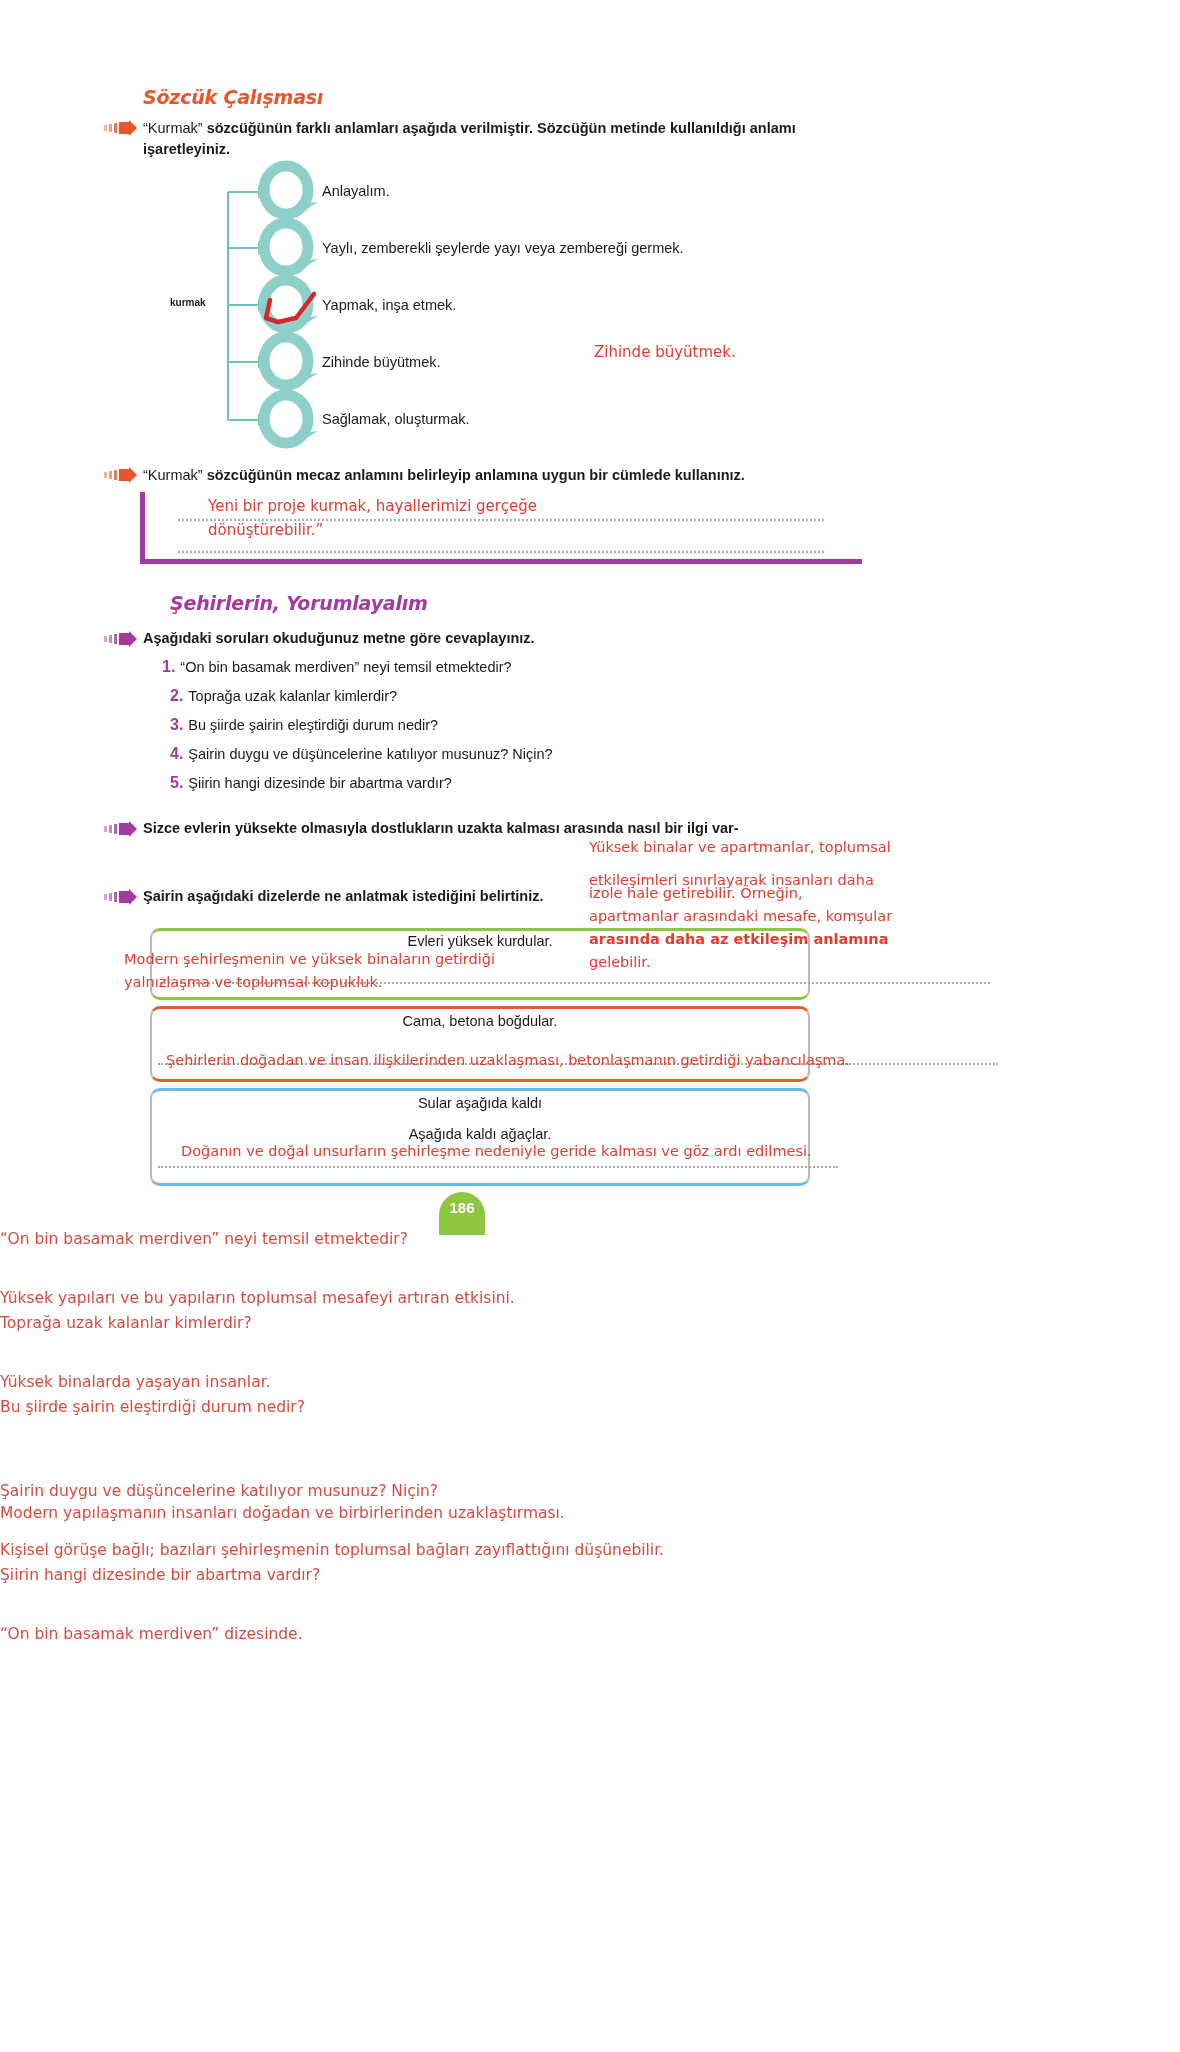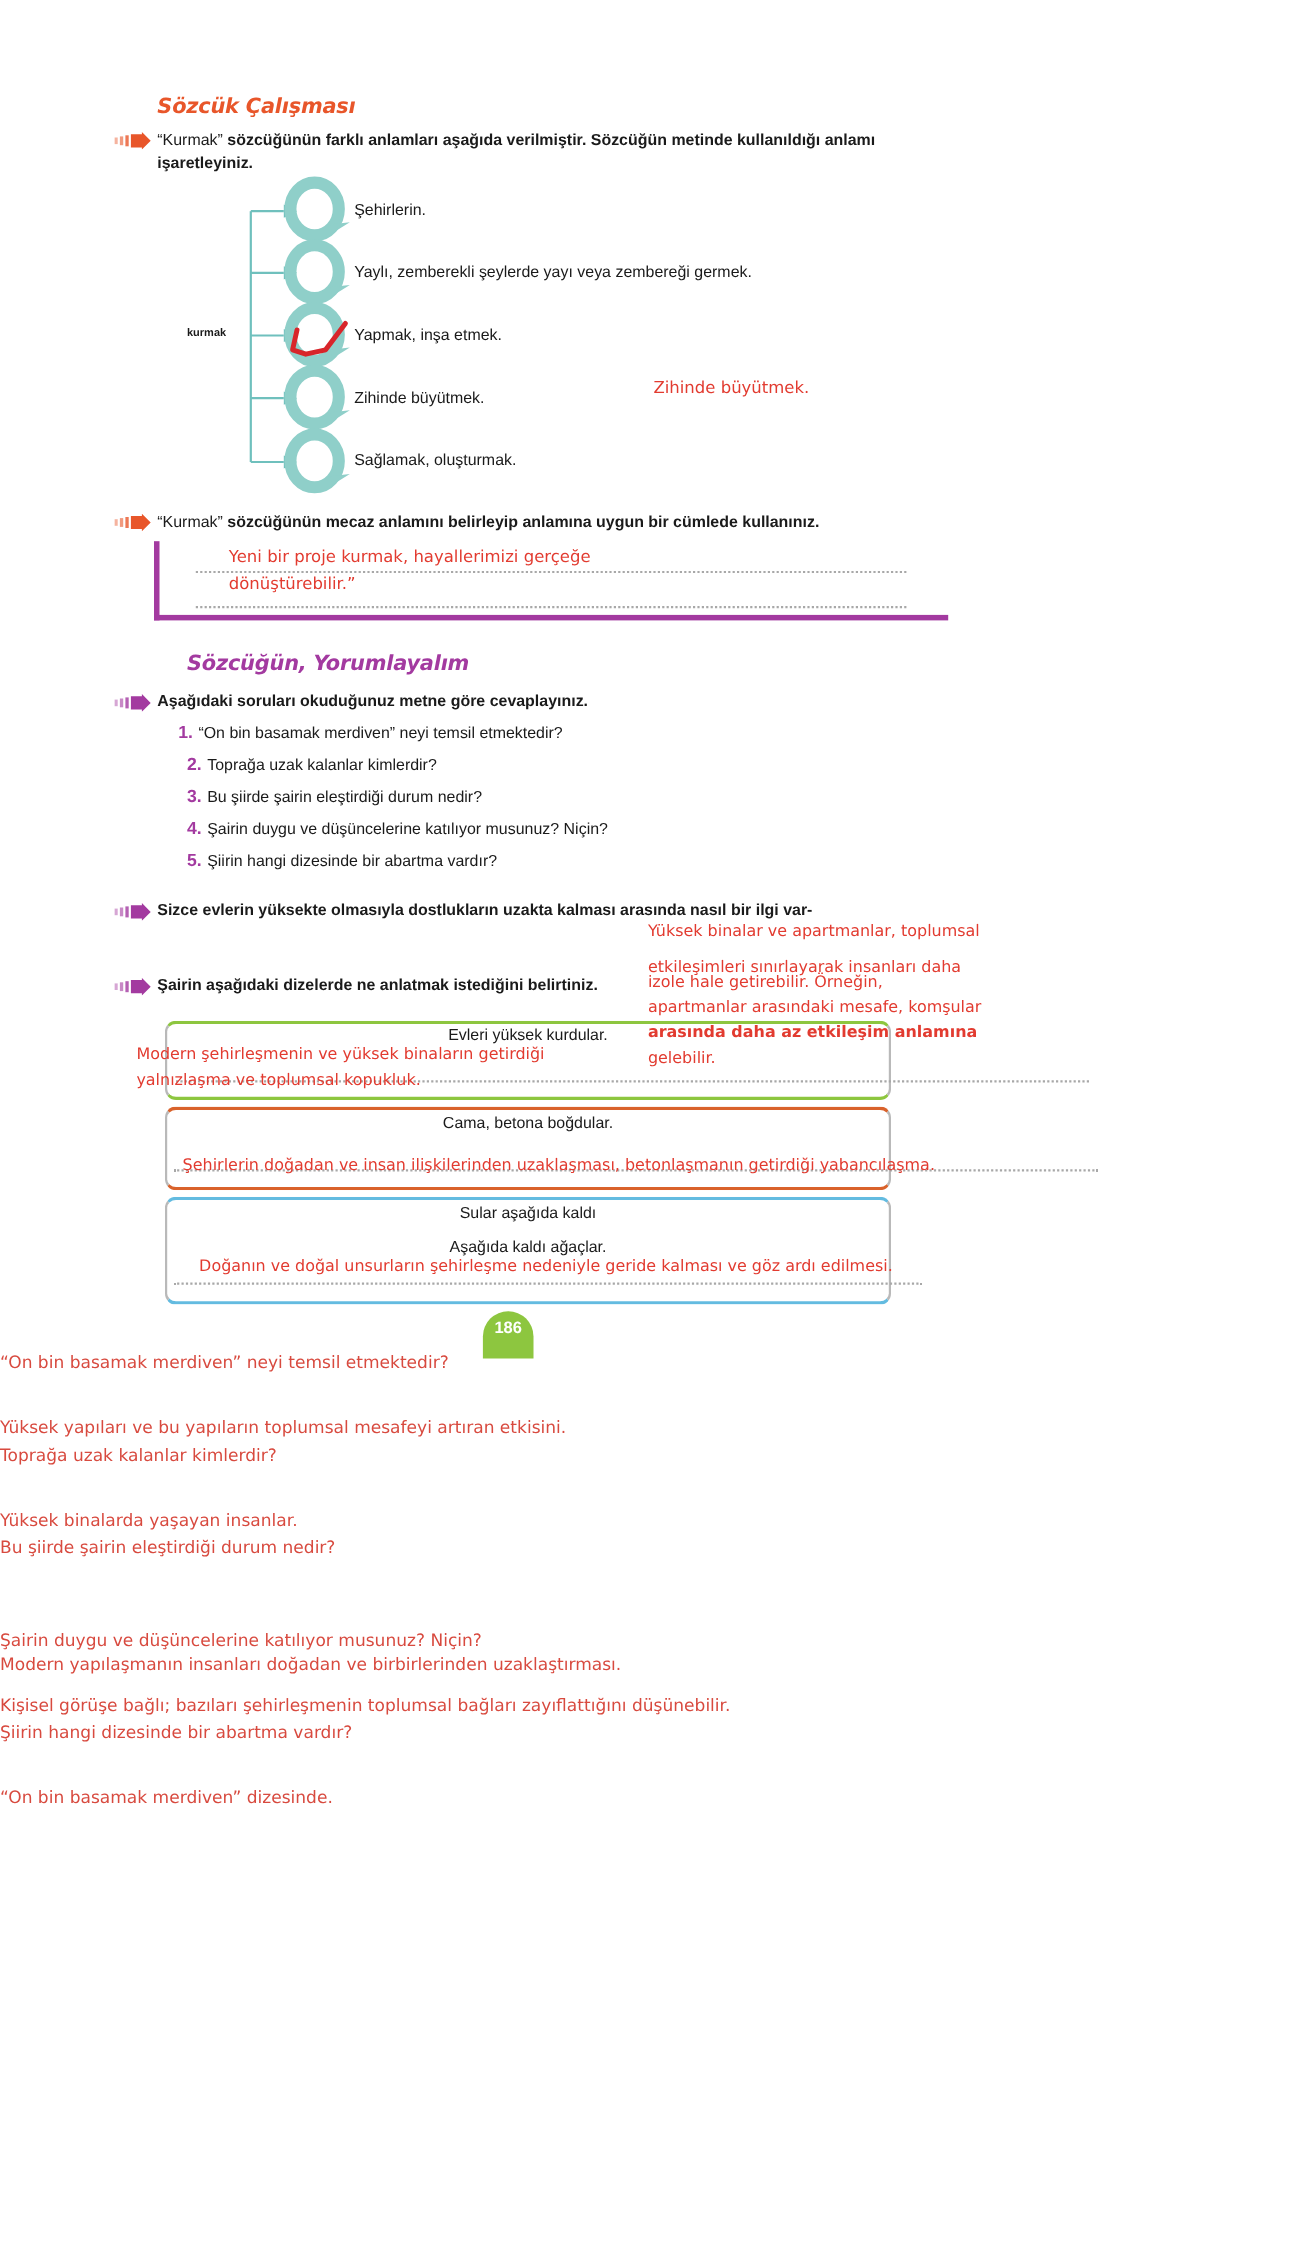--- a/index.html
+++ b/index.html
@@ -194,21 +194,21 @@
       <path d="M300 375 L318 373 L302 383 Z" fill="#8fcfc9"></path>
       <ellipse cx="286" cy="419" rx="22" ry="24" fill="none" stroke="#8fcfc9" stroke-width="11"></ellipse>
       <path d="M300 433 L318 431 L302 441 Z" fill="#8fcfc9"></path>
     </g>
 
     <path d="M270 300 L266 318 L278 322 L296 318 L314 294" fill="none" stroke="#d8252a" stroke-width="4.5" stroke-linecap="round" stroke-linejoin="round"></path>
   </svg>
 
   <div class="dg-label" style="left:170px; top:297px;">kurmak</div>
 
-  <div class="dg-item" style="left:322px; top:183px;">Şehirlerin.</div>
+  <div class="dg-item" style="left:322px; top:183px;">Anlayalım.</div>
   <div class="dg-item" style="left:322px; top:240px;">Yaylı, zemberekli şeylerde yayı veya zembereği germek.</div>
   <div class="dg-item" style="left:322px; top:297px;">Yapmak, inşa etmek.</div>
   <div class="dg-item" style="left:322px; top:354px;">Zihinde büyütmek.</div>
   <div class="dg-item" style="left:322px; top:411px;">Sağlamak, oluşturmak.</div>
 
   <div class="ink" style="left:594px; top:340px;">Zihinde büyütmek.</div>
 
   <div class="bullet" style="left:104px; top:467px;">
     <svg width="34" height="16" viewBox="0 0 34 16">
       <rect x="0" y="5" width="3" height="6" fill="#e8562a" opacity=".45"></rect>
@@ -221,21 +221,21 @@
     <span class="reg">“Kurmak”</span><span> sözcüğünün mecaz anlamını belirleyip anlamına uygun bir cümlede kullanınız.</span>
   </div>
 
   <div class="wbracket" style="left:140px; top:492px; width:722px; height:72px;"></div>
   <div class="dotline" style="left:178px; top:519px; width:646px;"></div>
   <div class="dotline" style="left:178px; top:551px; width:646px;"></div>
 
   <div class="ink" style="left:208px; top:494px;">Yeni bir proje kurmak, hayallerimizi gerçeğe</div>
   <div class="ink" style="left:208px; top:518px;">dönüştürebilir.”</div>
 
-  <div class="sec-head purple" style="left:170px; top:592px;">Sözcüğün, Yorumlayalım</div>
+  <div class="sec-head purple" style="left:170px; top:592px;">Şehirlerin, Yorumlayalım</div>
 
   <div class="bullet" style="left:104px; top:631px;">
     <svg width="34" height="16" viewBox="0 0 34 16">
       <rect x="0" y="5" width="3" height="6" fill="#a33aa0" opacity=".45"></rect>
       <rect x="5" y="4" width="3" height="8" fill="#a33aa0" opacity=".6"></rect>
       <rect x="10" y="3" width="3" height="10" fill="#a33aa0" opacity=".8"></rect>
       <path d="M15 2 L25 2 L25 0 L33 8 L25 16 L25 14 L15 14 Z" fill="#a33aa0"></path>
     </svg>
   </div>
   <div class="prompt" style="left:143px; top:628px;">Aşağıdaki soruları okuduğunuz metne göre cevaplayınız.</div>

